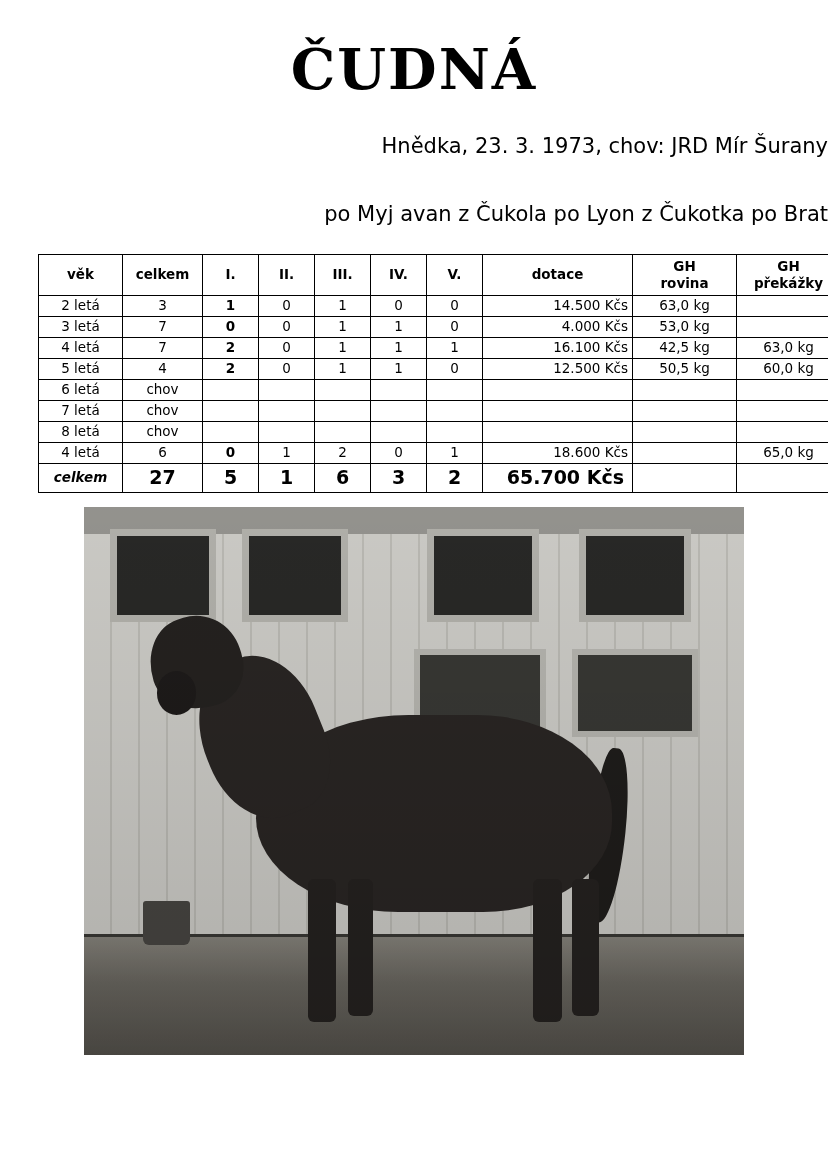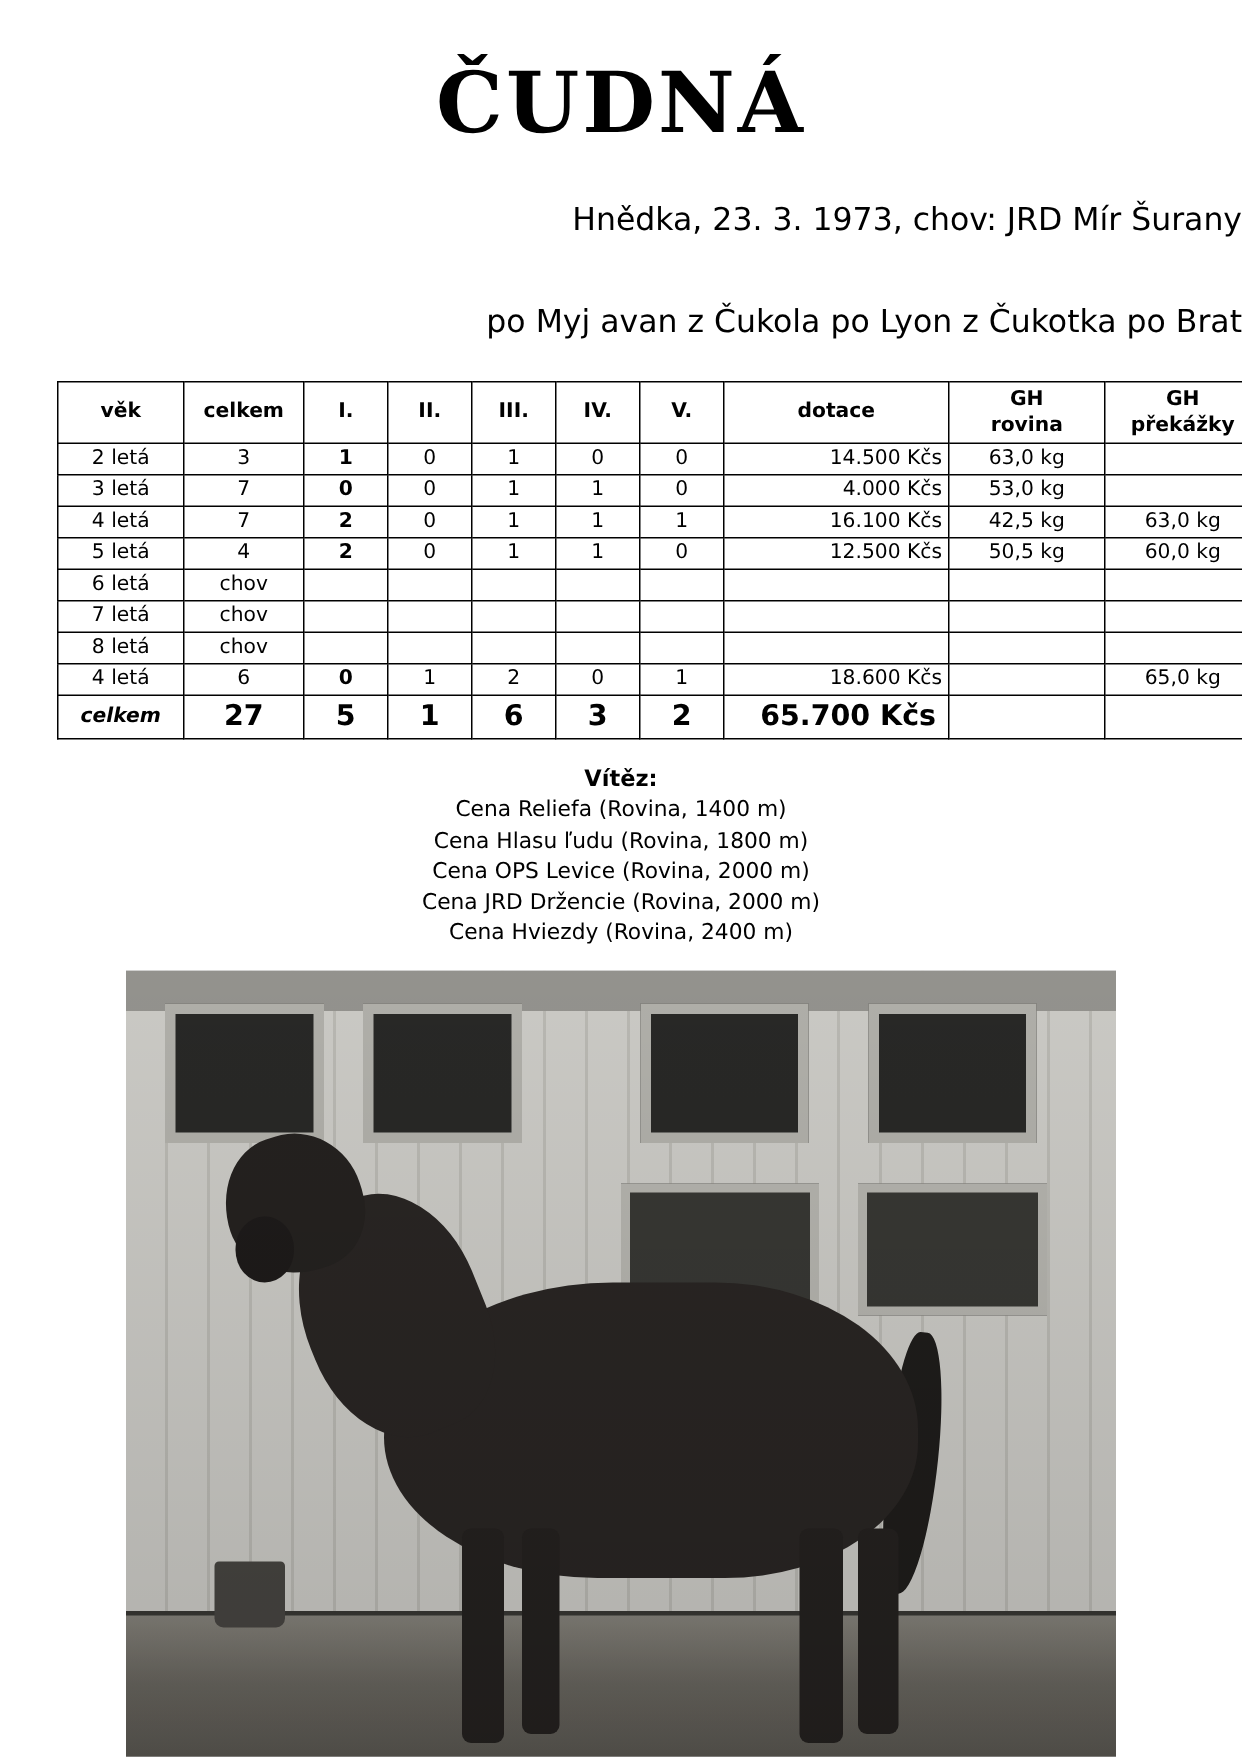--- a/index.html
+++ b/index.html
@@ -406,28 +406,20 @@
           <td class="place">2</td>
           <td class="dotace">65.700 Kčs</td>
           <td class="gh"></td>
           <td class="gh"></td>
         </tr>
 
       </tbody>
     </table>
   </div>
 
-  <div class="winner">
-    <div class="heading">Vítěz:</div>
-    <div>Cena Reliefa (Rovina, 1400 m)</div>
-    <div>Cena Hlasu ľudu (Rovina, 1800 m)</div>
-    <div>Cena OPS Levice (Rovina, 2000 m)</div>
-    <div>Cena JRD Držencie (Rovina, 2000 m)</div>
-    <div>Cena Hviezdy (Rovina, 2400 m)</div>
-  </div>
 
   <div class="photo-wrap">
     <div class="photo">
       <div class="wall"></div>
       <div class="wall-top"></div>
       <div class="window w1"></div>
       <div class="window w2"></div>
       <div class="window w3"></div>
       <div class="window w4"></div>
       <div class="door d1"></div>

